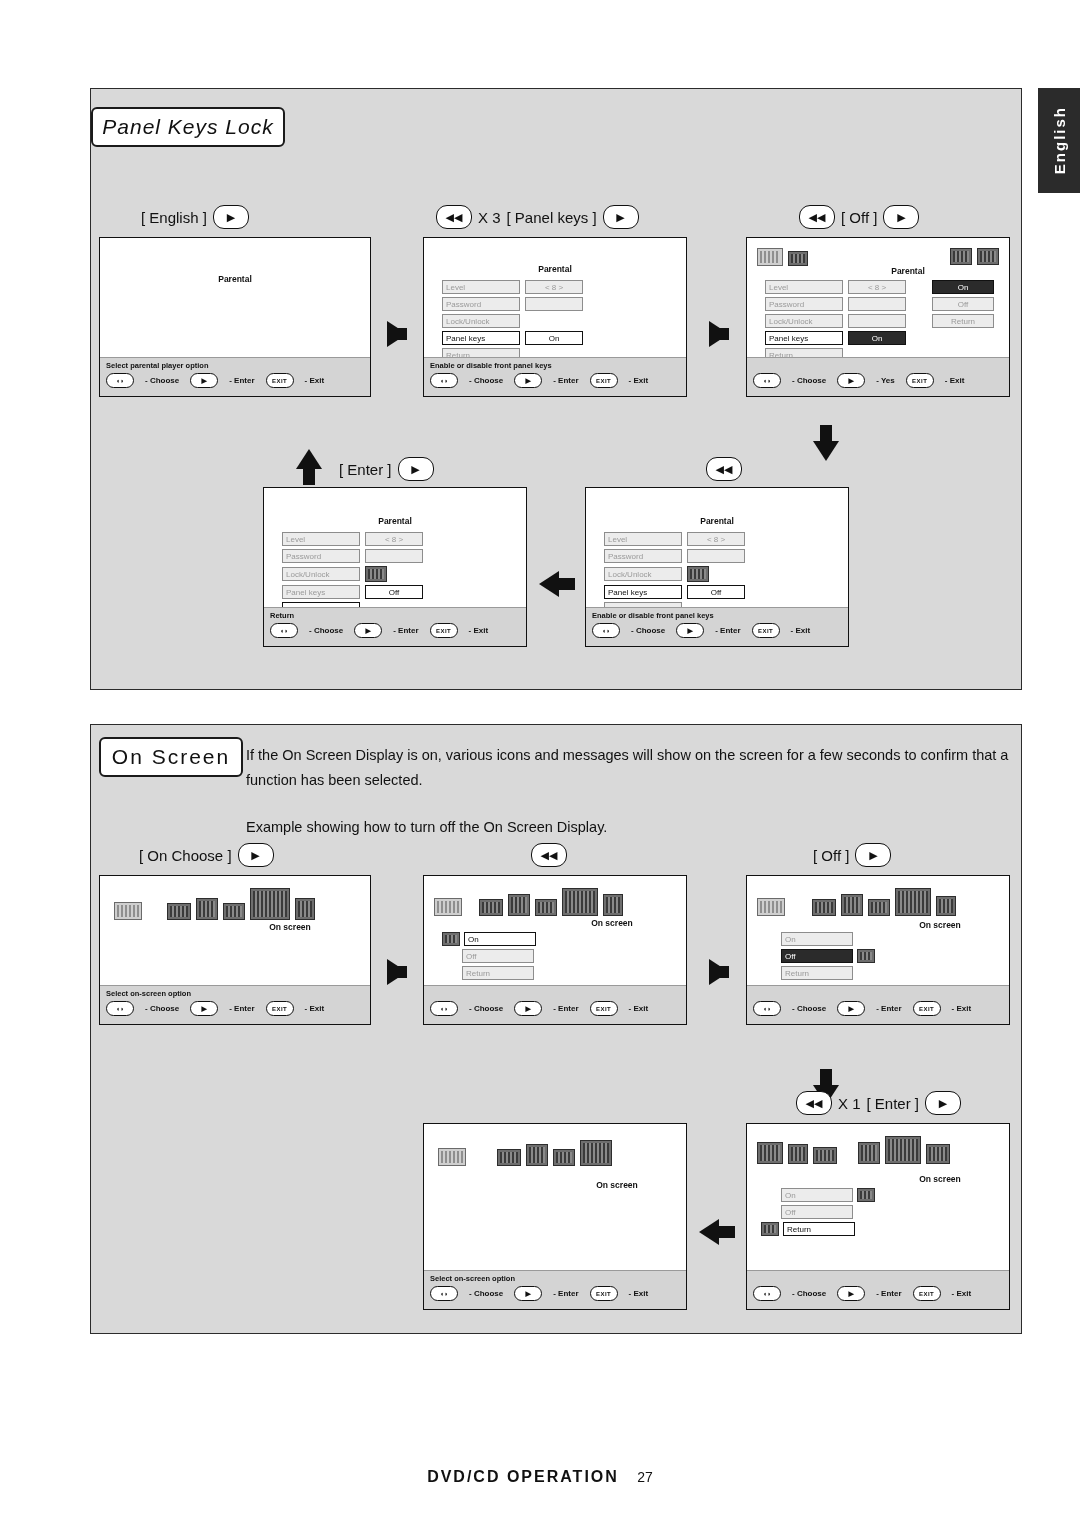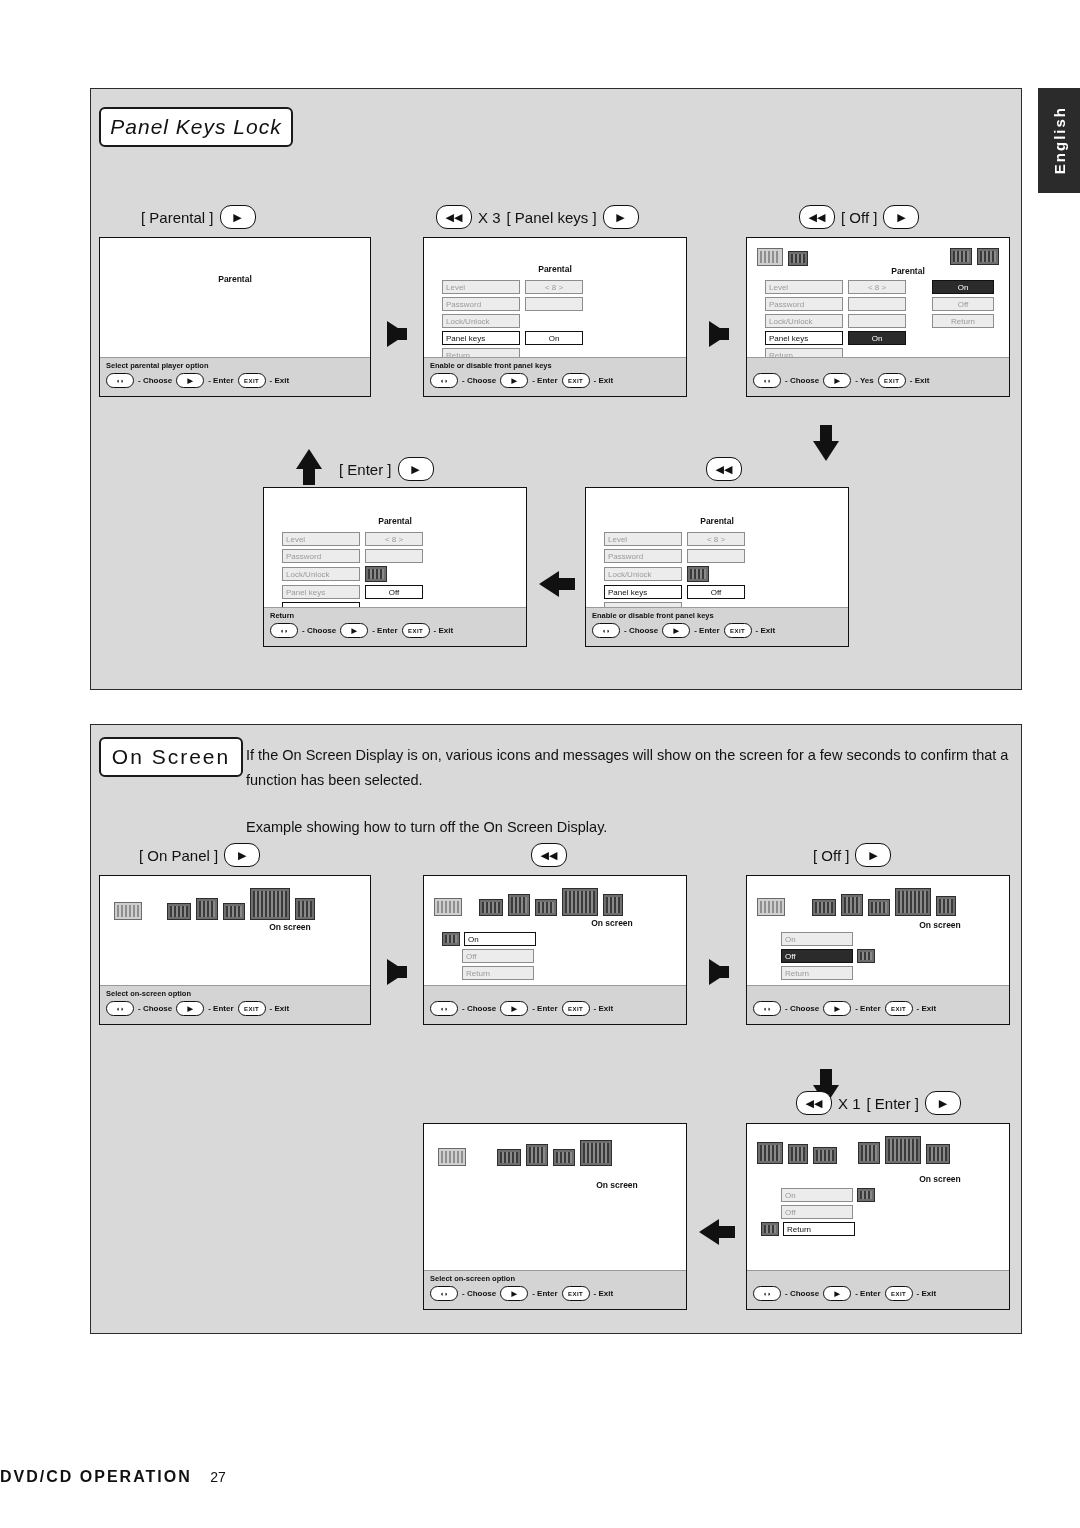--- a/index.html
+++ b/index.html
@@ -12,21 +12,21 @@
                  font-size:15px;letter-spacing:2px;font-weight:bold;}
 
   
   .panel{position:absolute;background:#d9d9d9;border:1px solid #2b2b2b;}
   #panel-top{left:90px;top:88px;width:930px;height:600px;}
   #panel-bottom{left:90px;top:724px;width:930px;height:608px;}
 
   .section-badge{position:absolute;background:#ffffff;border:2px solid #1a1a1a;border-radius:6px;
                  display:flex;align-items:center;justify-content:center;}
   .section-badge span{font-size:21px;font-style:italic;letter-spacing:1px;color:#111;}
-  #badge-panel-keys{left:8px;top:18px;width:190px;height:36px;}
+  #badge-panel-keys{left:0;top:18px;width:190px;height:36px;}
   #badge-on-screen{left:8px;top:12px;width:140px;height:36px;}
   #badge-on-screen span{font-style:normal;letter-spacing:2px;}
 
   .body-text{position:absolute;font-size:14.5px;color:#111;line-height:25px;}
   #txt-pk1{left:212px;top:22px;width:700px;}
   #txt-os1{left:155px;top:18px;width:790px;}
   #txt-os2{left:155px;top:90px;width:700px;}
 
   
   .step{position:absolute;display:flex;align-items:center;gap:6px;font-size:15px;color:#111;}
@@ -42,21 +42,21 @@
   .rowlist{position:absolute;}
   .orow{display:flex;align-items:center;margin-bottom:3px;}
   .cell{border:1px solid #8d8d8d;background:#ececec;height:14px;line-height:14px;font-size:8px;
         color:#9a9a9a;padding-left:3px;box-sizing:border-box;}
   .cell.on{background:#ffffff;color:#111;border-color:#111;}
   .cell.val{margin-left:5px;text-align:center;padding-left:0;}
   .cell.hl{background:#2b2b2b;color:#fff;border-color:#111;text-align:center;padding-left:0;}
 
   .osd-foot{position:absolute;left:0;right:0;bottom:0;height:38px;background:#d4d4d4;border-top:1px solid #9a9a9a;}
   .foot-note{position:absolute;left:6px;top:3px;font-size:7.5px;font-weight:bold;color:#111;}
-  .foot-keys{position:absolute;left:6px;top:15px;display:flex;align-items:center;gap:4px;font-size:8px;font-weight:bold;color:#111;}
+  .foot-keys{position:absolute;left:6px;top:15px;display:flex;align-items:center;gap:11px;font-size:8px;font-weight:bold;color:#111;}
   .kpill{border:1.3px solid #111;border-radius:8px;background:#fff;height:13px;min-width:20px;
          display:flex;align-items:center;justify-content:center;font-size:7px;padding:0 3px;}
   .kpill.exit{font-size:6px;font-weight:bold;letter-spacing:.5px;}
 
   
   .arrow{position:absolute;font-size:1px;}
   .ar-right{width:0;height:0;border-top:13px solid transparent;border-bottom:13px solid transparent;border-left:20px solid #111;}
   .ar-right:after{content:"";position:absolute;left:-16px;top:-6px;width:16px;height:12px;background:#111;}
   .ar-left{width:0;height:0;border-top:13px solid transparent;border-bottom:13px solid transparent;border-right:20px solid #111;}
   .ar-left:after{content:"";position:absolute;left:20px;top:-6px;width:16px;height:12px;background:#111;}
@@ -67,40 +67,40 @@
 
   
   .iconstrip{position:absolute;display:flex;align-items:flex-end;gap:5px;}
   .gicon{background:#cfcfcf;border:1px solid #6a6a6a;position:relative;}
   .gicon:before{content:"";position:absolute;left:2px;top:2px;right:2px;bottom:2px;
                 background:repeating-linear-gradient(90deg,#8f8f8f 0 2px,#cfcfcf 2px 4px);}
   .gicon.dark{background:#6e6e6e;border-color:#2d2d2d;}
   .gicon.dark:before{background:repeating-linear-gradient(90deg,#3a3a3a 0 2px,#8a8a8a 2px 4px);}
 
   
-  .footer{position:absolute;left:0;right:0;bottom:42px;text-align:left;}
+  .footer{position:absolute;left:0;right:0;bottom:42px;text-align:center;}
   .footer .ft{font-size:16px;letter-spacing:2px;color:#111;font-weight:bold;}
   .footer .pg{font-size:14px;color:#111;margin-left:14px;}
 </style>
 </head>
 <body>
 
 <div class="lang-tab">
   <span>English</span>
 </div>
 
 <div class="panel" id="panel-top">
 
   <div class="section-badge" id="badge-panel-keys">
     <span>Panel Keys Lock</span>
   </div>
 
 
   <div class="step" style="left:50px;top:116px;">
-    <span class="lbl">[ Parental ]</span>
+    <span class="lbl">[ English ]</span>
     <span class="btn-circle">
         <span class="g">▶</span>
       </span>
   </div>
 
   <div class="step" style="left:345px;top:116px;">
     <span class="btn-circle">
         <span class="g">◀◀</span>
       </span>
     <span class="lbl">X 3</span>
@@ -311,21 +311,21 @@
 <div class="panel" id="panel-bottom">
 
   <div class="section-badge" id="badge-on-screen">
     <span>On Screen</span>
   </div>
 
   <div class="body-text" id="txt-os2">Example showing how to turn off the On Screen Display.</div>
   <div class="body-text" id="txt-os1">If the On Screen Display is on, various icons and messages will show on the screen for a few seconds to confirm that a function has been selected.</div>
 
   <div class="step" style="left:48px;top:118px;">
-    <span class="lbl">[ On Panel ]</span>
+    <span class="lbl">[ On Choose ]</span>
     <span class="btn-circle">
         <span class="g">▶</span>
       </span>
   </div>
   <div class="step" style="left:440px;top:118px;">
     <span class="btn-circle">
         <span class="g">◀◀</span>
       </span>
   </div>
   <div class="step" style="left:722px;top:118px;">

